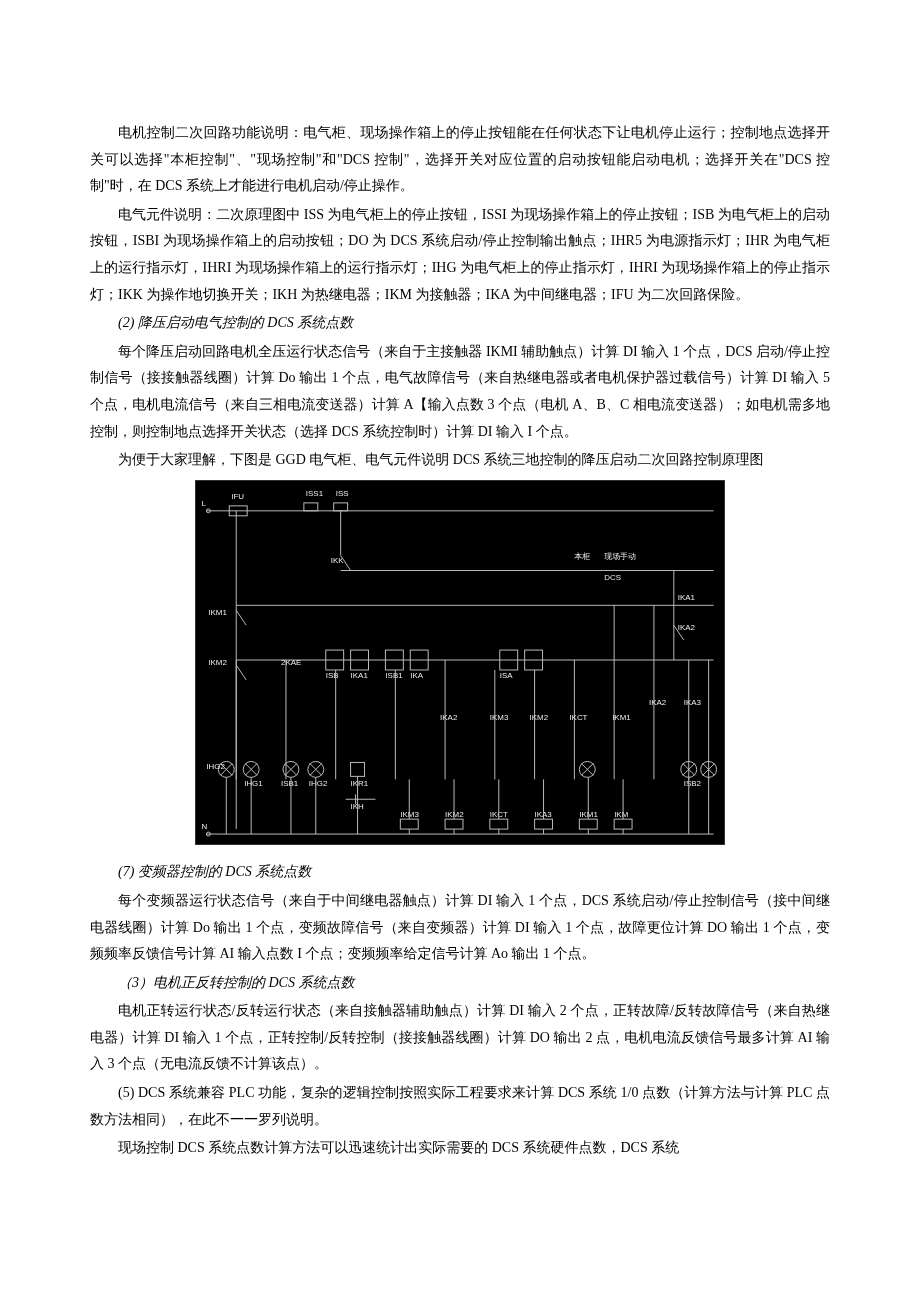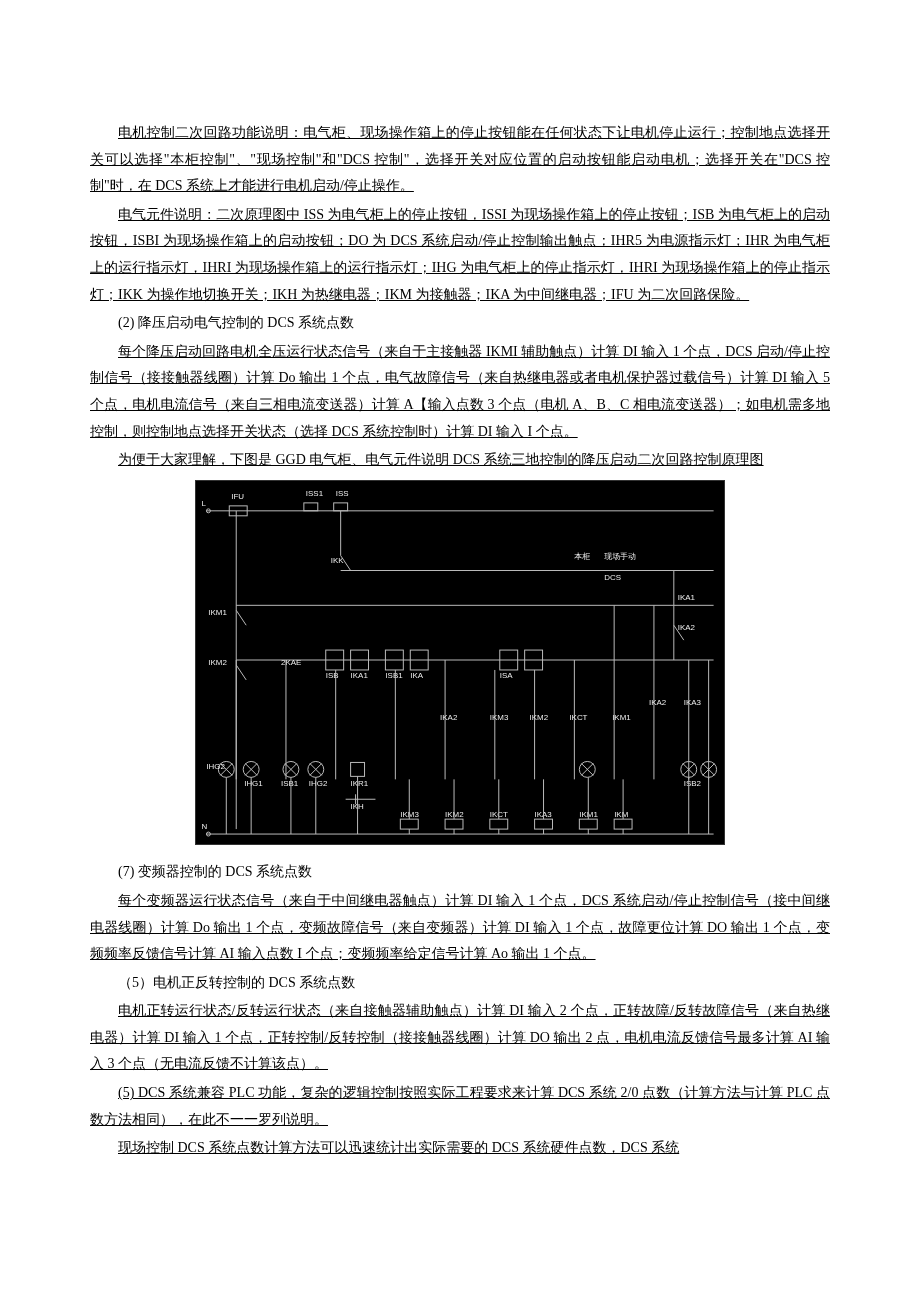--- a/index.html
+++ b/index.html
@@ -13,25 +13,25 @@
       line-height: 1.9;
       color: #000;
       background: #fff;
       width: 920px;
       padding: 120px 90px 40px 90px;
     }
     .paragraph {
       text-indent: 2em;
       text-align: justify;
       margin-bottom: 2px;
-      text-decoration: underline;
     }
     .section-header {
       text-indent: 2em;
       margin-bottom: 2px;
+      font-style: italic;
     }
     .diagram-container {
       text-align: center;
       margin: 6px 0;
     }
     .diagram {
       display: inline-block;
       width: 530px;
       height: 365px;
       background: #000;
@@ -240,19 +240,19 @@
       <line class="diagram-line" x1="495" y1="298" x2="495" y2="355"></line>
       <line class="diagram-line" x1="515" y1="298" x2="515" y2="355"></line>
     </svg>
   </div>
 </div>
 
 <p class="section-header">(7) 变频器控制的 DCS 系统点数</p>
 
 <p class="paragraph">每个变频器运行状态信号（来自于中间继电器触点）计算 DI 输入 1 个点，DCS 系统启动/停止控制信号（接中间继电器线圈）计算 Do 输出 1 个点，变频故障信号（来自变频器）计算 DI 输入 1 个点，故障更位计算 DO 输出 1 个点，变频频率反馈信号计算 AI 输入点数 I 个点；变频频率给定信号计算 Ao 输出 1 个点。</p>
 
-<p class="section-header">（5）电机正反转控制的 DCS 系统点数</p>
+<p class="section-header">（3）电机正反转控制的 DCS 系统点数</p>
 
 <p class="paragraph">电机正转运行状态/反转运行状态（来自接触器辅助触点）计算 DI 输入 2 个点，正转故障/反转故障信号（来自热继电器）计算 DI 输入 1 个点，正转控制/反转控制（接接触器线圈）计算 DO 输出 2 点，电机电流反馈信号最多计算 AI 输入 3 个点（无电流反馈不计算该点）。</p>
 
-<p class="paragraph">(5) DCS 系统兼容 PLC 功能，复杂的逻辑控制按照实际工程要求来计算 DCS 系统 2/0 点数（计算方法与计算 PLC 点数方法相同），在此不一一罗列说明。</p>
+<p class="paragraph">(5) DCS 系统兼容 PLC 功能，复杂的逻辑控制按照实际工程要求来计算 DCS 系统 1/0 点数（计算方法与计算 PLC 点数方法相同），在此不一一罗列说明。</p>
 
 <p class="paragraph">现场控制 DCS 系统点数计算方法可以迅速统计出实际需要的 DCS 系统硬件点数，DCS 系统</p>
 
 </body></html>

